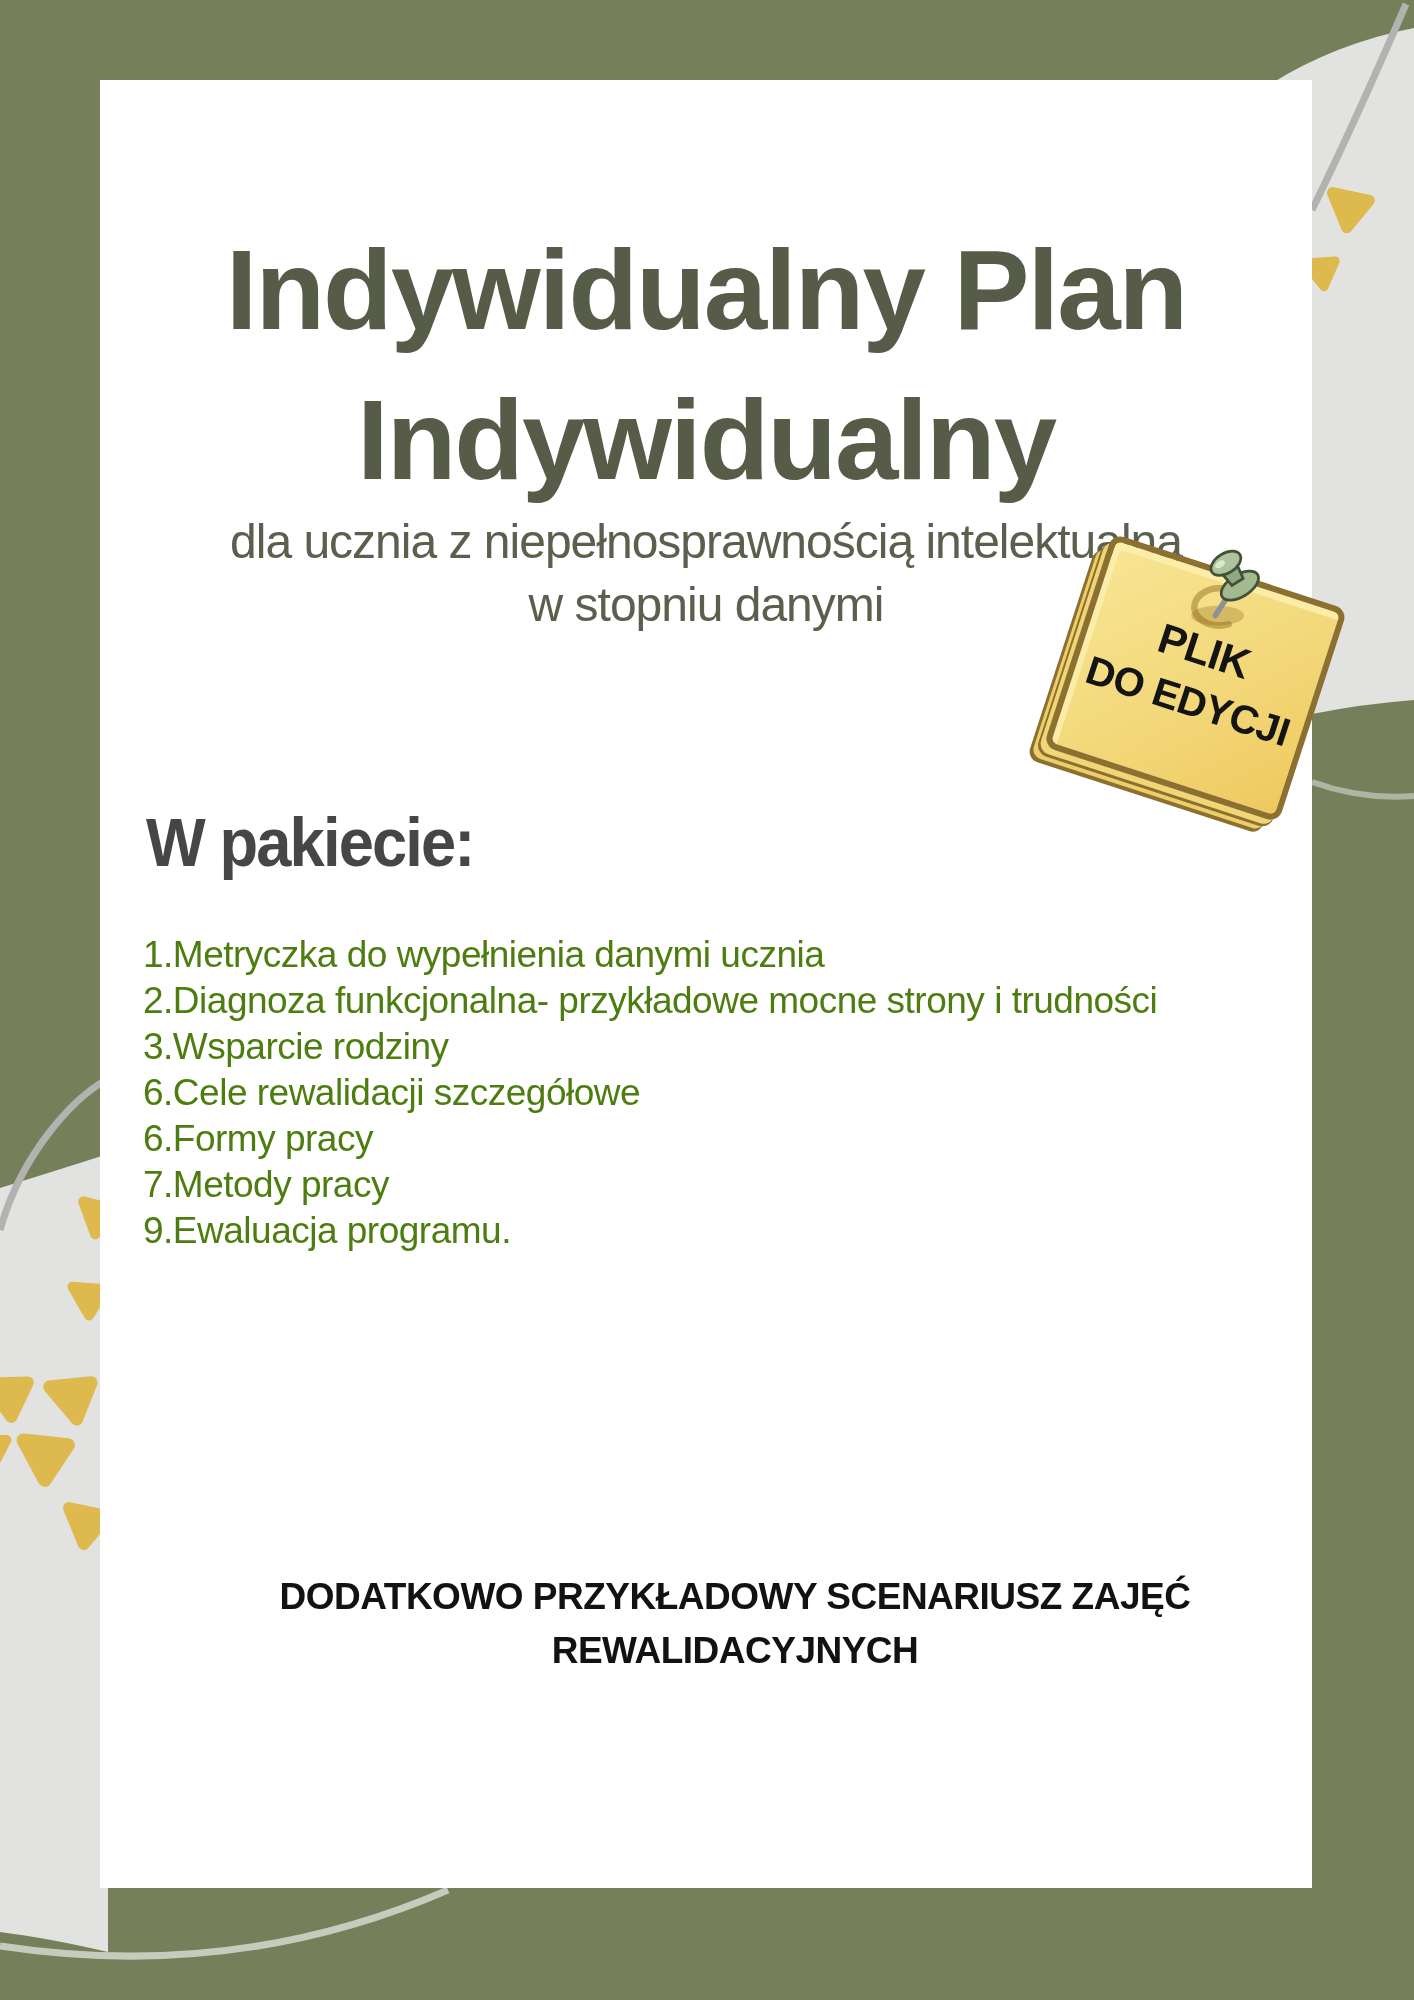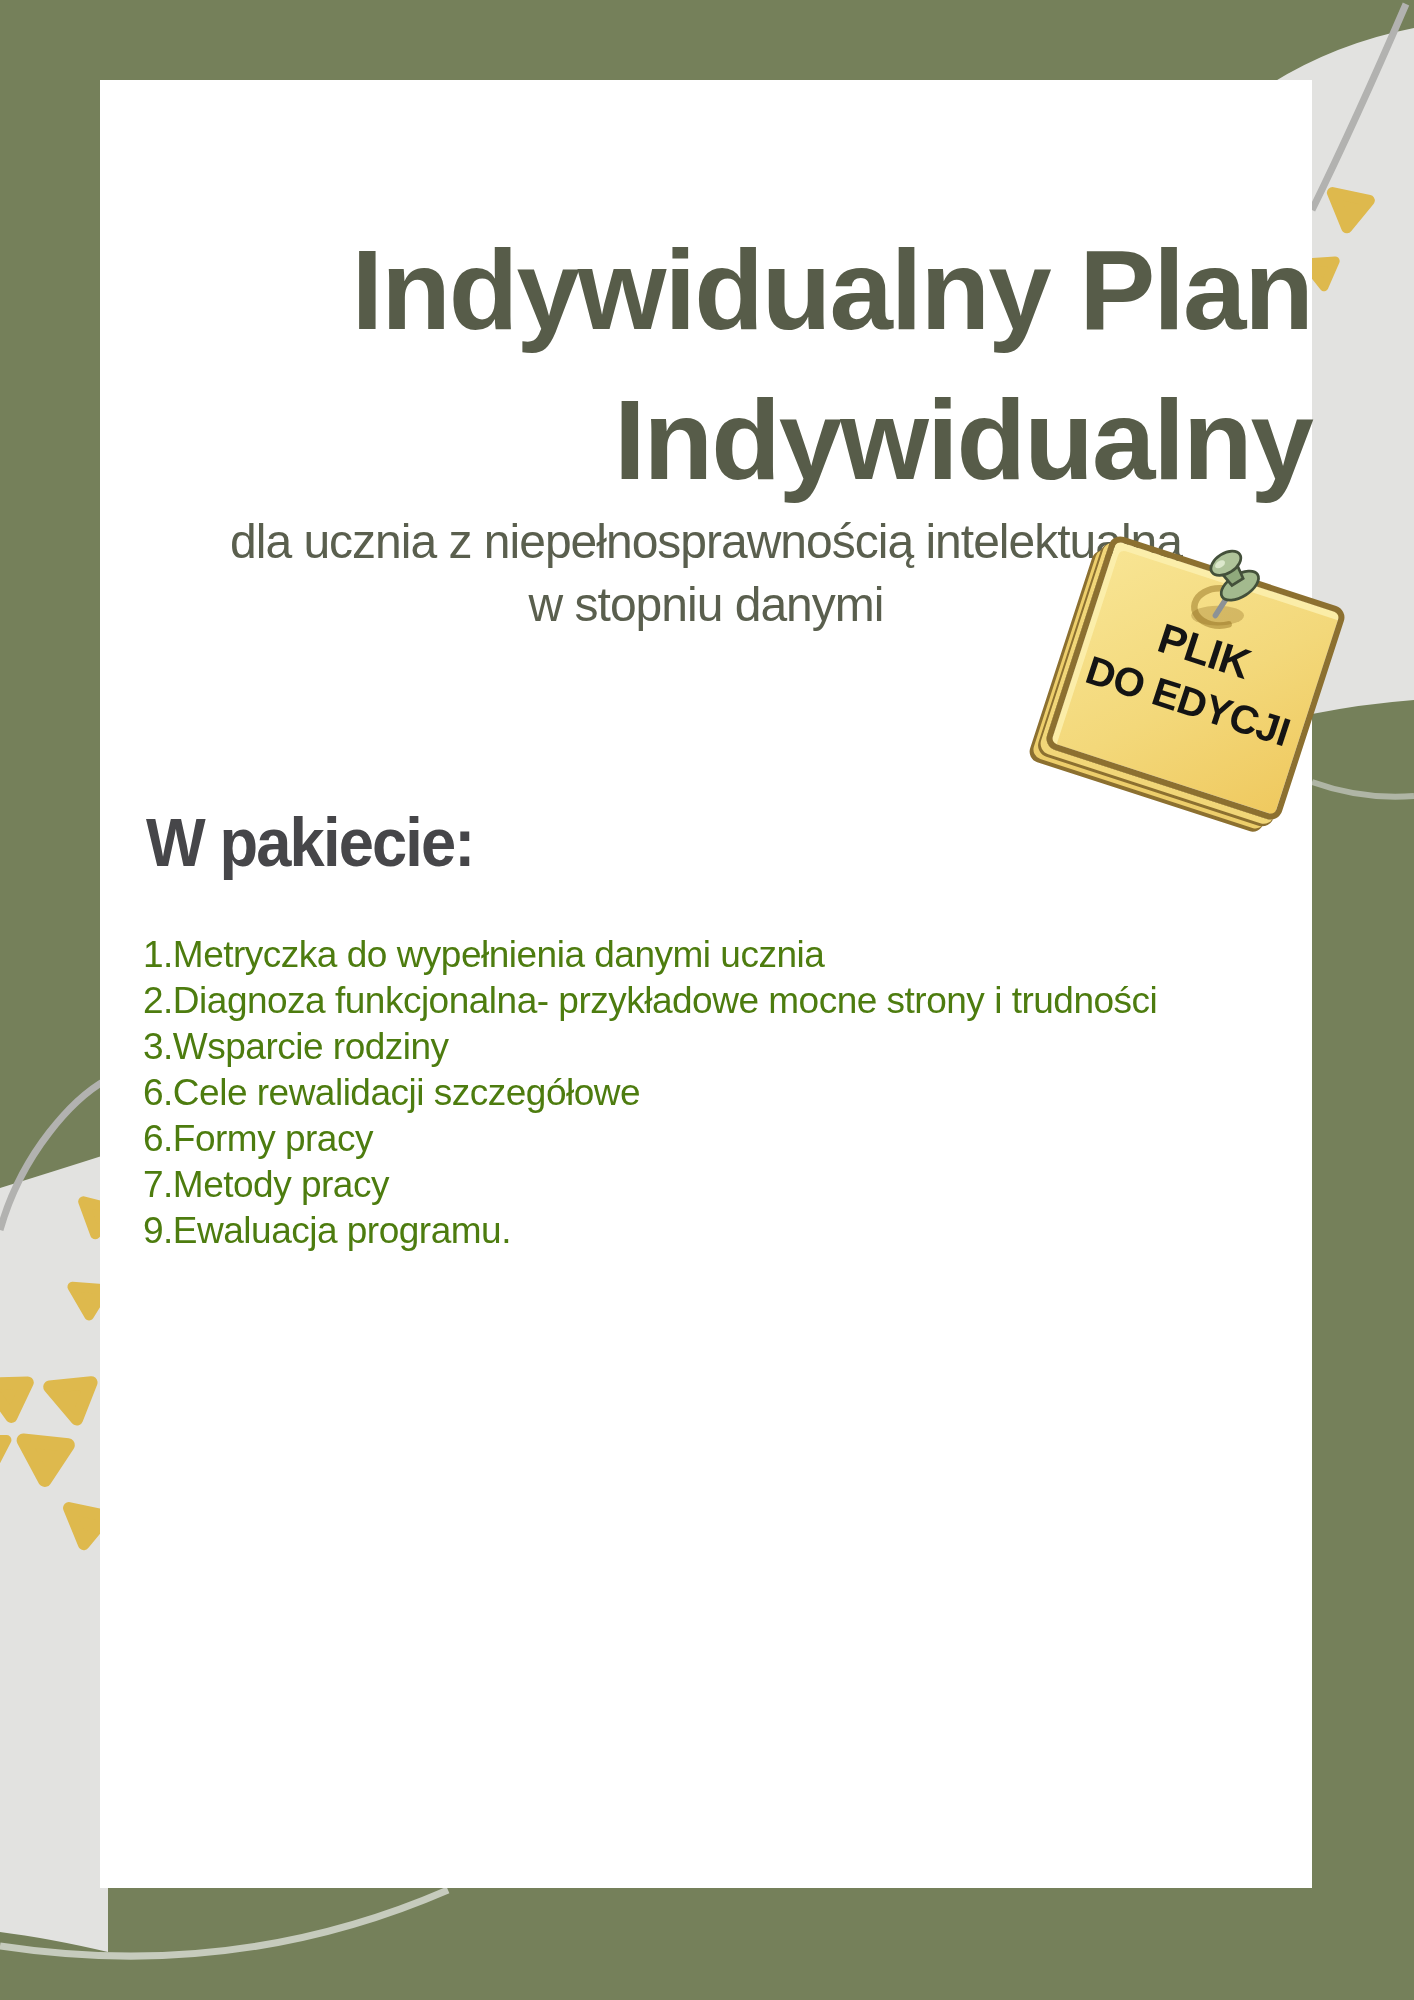--- a/index.html
+++ b/index.html
@@ -1,21 +1,21 @@
 <!DOCTYPE html>
 <html><head>
 <meta charset="utf-8">
 <style>
   html,body{margin:0;padding:0;}
   body{font-family:"Liberation Sans", sans-serif;}
   .canvas{position:relative;width:1414px;height:2000px;background:#75805A;overflow:hidden;}
   .decor{position:absolute;left:0;top:0;z-index:0;}
   .card{position:absolute;left:100px;top:80px;width:1212px;height:1808px;background:#FFFFFF;z-index:1;}
 
-  .title{position:absolute;left:0;top:135px;width:100%;text-align:right;
+  .title{position:absolute;left:0;top:135px;width:100%;text-align:center;
          font-size:114px;font-weight:bold;line-height:150px;letter-spacing:-2px;color:#575C49;}
   .subtitle{position:absolute;left:0;top:430px;width:100%;text-align:center;
             font-size:48px;line-height:63px;letter-spacing:-1px;color:#5A5F4E;}
   .pkg-heading{position:absolute;left:46px;top:722px;font-size:68px;font-weight:bold;
                letter-spacing:-2px;color:#464649;transform:scaleX(.93);transform-origin:left center;line-height:80px;}
   .pkg-list{position:absolute;left:43px;top:852px;width:1090px;
             font-size:37px;line-height:46px;letter-spacing:-0.5px;color:#4d7c0f;}
   .cta{position:absolute;left:55px;top:1490px;width:1160px;text-align:center;
        font-size:37px;font-weight:bold;letter-spacing:-0.5px;line-height:54px;color:#121212;}
 
@@ -78,20 +78,24 @@
     <div class="pkg-list">
       <div class="list-item">1.Metryczka do wypełnienia danymi ucznia</div>
       <div class="list-item">2.Diagnoza funkcjonalna- przykładowe mocne strony i trudności</div>
       <div class="list-item">3.Wsparcie rodziny</div>
       <div class="list-item">6.Cele rewalidacji szczegółowe</div>
       <div class="list-item">6.Formy pracy</div>
       <div class="list-item">7.Metody pracy</div>
       <div class="list-item">9.Ewaluacja programu.</div>
     </div>
 
+    <div class="cta">
+      <div>DODATKOWO PRZYKŁADOWY SCENARIUSZ ZAJĘĆ</div>
+      <div>REWALIDACYJNYCH</div>
+    </div>
 
   </div>
 
   <div class="sticky-note">
     <div class="note-text">
       <div>PLIK</div>
       <div class="note-line2">DO EDYCJI</div>
     </div>
   </div>
 

